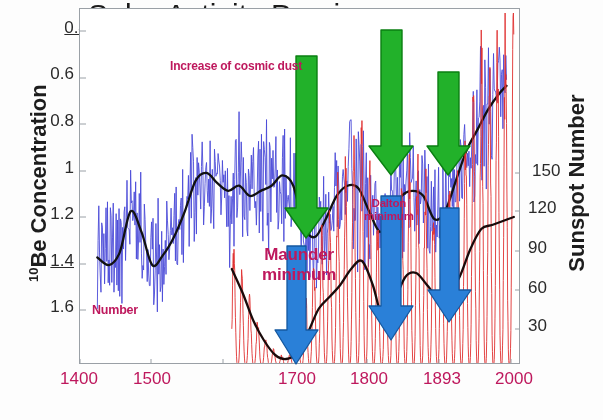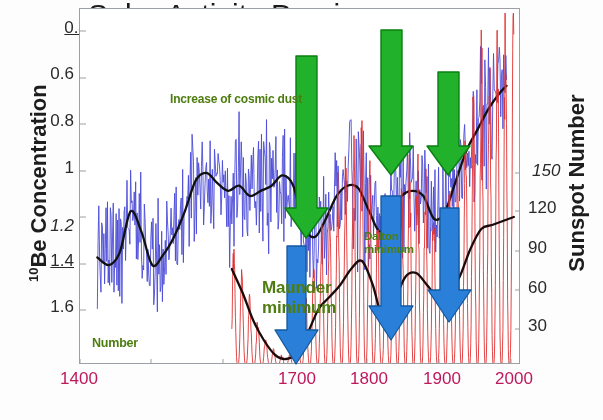--- a/index.html
+++ b/index.html
@@ -62,25 +62,24 @@
   .tick-x{
     position:absolute;
     font-size:17px;color:#be185d;
     text-align:center;width:60px;
     white-space:nowrap;
   }
 
   
   .anno{
     position:absolute;
-    font-size:11px;font-weight:700;color:#4d7c0f;
-    text-align:left;line-height:1.15;
+    font-size:11px;font-weight:700;color:#be185d;
+    text-align:center;line-height:1.15;
     white-space:nowrap;
     letter-spacing:-0.2px;
-    margin-top:33px;
   }
 
   .caption-strip{
     position:absolute;left:0;top:400px;width:603px;height:20px;
     overflow:hidden;
   }
   .caption-txt{
     position:absolute;left:112px;top:-6px;
     font-size:12px;color:#d4d4d4;white-space:nowrap;
   }
@@ -95,34 +94,35 @@
   <div class="axis-title-left">
     <sup>10</sup><span>Be Concentration</span>
   </div>
 
   <div class="axis-title-right">Sunspot Number</div>
 
   <div class="tick-l" style="left:28px;top:18px;text-decoration:underline;">0.4</div>
   <div class="tick-l" style="left:14px;top:64px;">0.6</div>
   <div class="tick-l" style="left:14px;top:111px;">0.8</div>
   <div class="tick-l" style="left:14px;top:158px;">1</div>
-  <div class="tick-l" style="left:14px;top:216px;font-style:italic;">1.2</div>
+  <div class="tick-l" style="left:14px;top:204px;">1.2</div>
   <div class="tick-l" style="left:14px;top:251px;text-decoration:underline;">1.4</div>
   <div class="tick-l" style="left:14px;top:297px;">1.6</div>
 
-  <div class="tick-r" style="left:532px;top:161px;font-style:italic;">150</div>
+  <div class="tick-r" style="left:532px;top:161px;">150</div>
   <div class="tick-r" style="left:528px;top:198px;">120</div>
   <div class="tick-r" style="left:528px;top:238px;">90</div>
   <div class="tick-r" style="left:528px;top:278px;">60</div>
   <div class="tick-r" style="left:528px;top:316px;">30</div>
 
   <div class="tick-x" style="left:49px;top:369px;">1400</div>
+  <div class="tick-x" style="left:122px;top:369px;">1500</div>
   <div class="tick-x" style="left:267px;top:369px;">1700</div>
   <div class="tick-x" style="left:339px;top:369px;">1800</div>
-  <div class="tick-x" style="left:412px;top:369px;">1900</div>
+  <div class="tick-x" style="left:412px;top:369px;">1893</div>
   <div class="tick-x" style="left:484px;top:369px;">2000</div>
 
   <div id="plot">
     <svg width="441" height="356" viewBox="0 0 441 356">
       <defs>
         <clipPath id="clipbox">
             <rect x="0" y="0" width="441" height="356"></rect>
           </clipPath>
       </defs>
 

